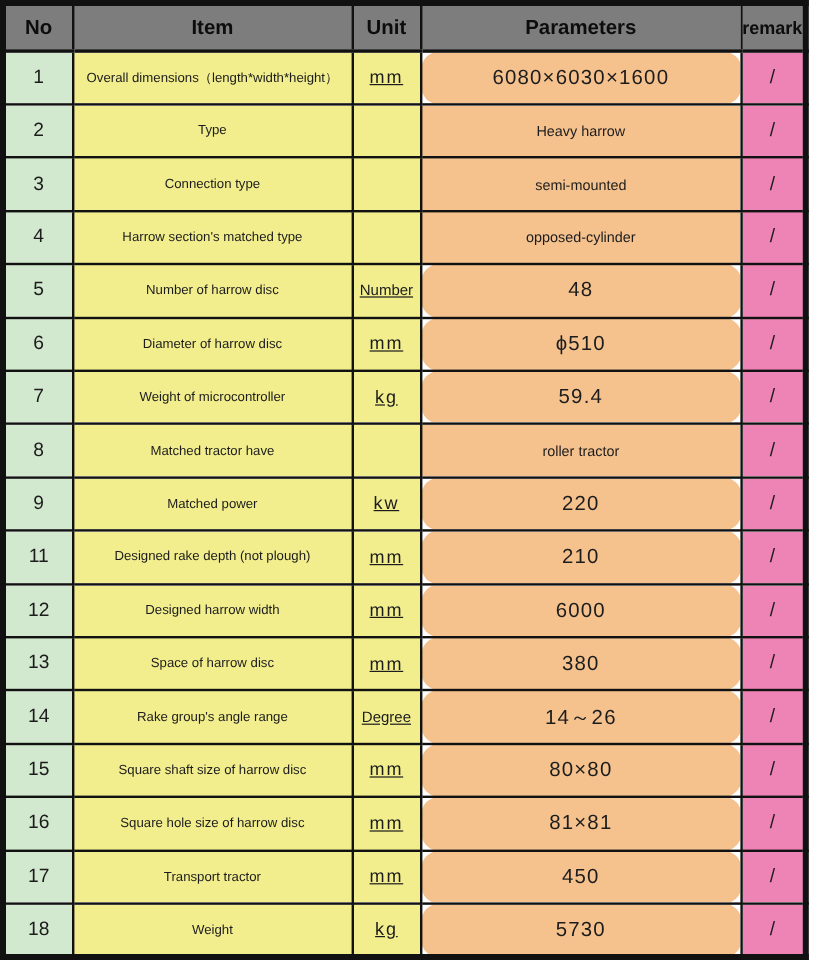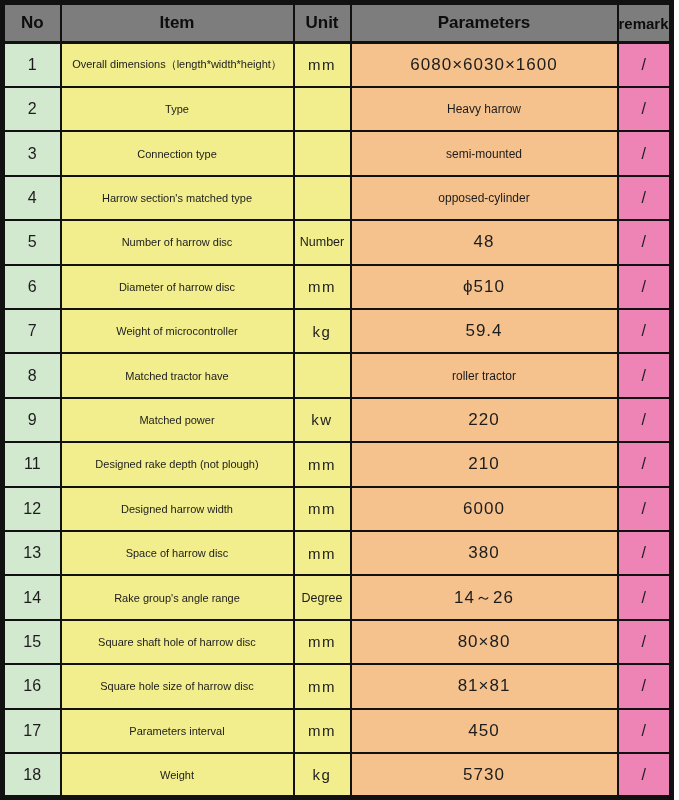--- a/index.html
+++ b/index.html
@@ -62,32 +62,34 @@
     font-size: 16px;
   }
   td.col-item {
     background: var(--item-bg);
     font-size: 11px;
   }
   td.col-unit {
     background: var(--unit-bg);
     font-size: 15px;
     letter-spacing: 1.5px;
+    text-decoration: underline;
   }
   td.col-unit.small-unit {
     font-size: 12.5px;
     letter-spacing: 0;
   }
   td.col-parameters {
     background: var(--parameters-bg);
     font-size: 12px;
   }
   td.col-parameters.num {
     font-size: 17px;
     letter-spacing: 1px;
+    border-radius: 15px;
   }
   td.col-remarks {
     background: var(--remarks-bg);
     font-size: 16px;
   }
 </style>
 </head>
 <body>
 
 <div class="spec-wrap">
@@ -195,35 +197,35 @@
         </tr>
         <tr>
           <td class="col-no">14</td>
           <td class="col-item">Rake group's angle range</td>
           <td class="col-unit small-unit">Degree</td>
           <td class="col-parameters num">14～26</td>
           <td class="col-remarks">/</td>
         </tr>
         <tr>
           <td class="col-no">15</td>
-          <td class="col-item">Square shaft hole of harrow disc</td>
+          <td class="col-item">Square shaft size of harrow disc</td>
           <td class="col-unit">mm</td>
           <td class="col-parameters num">80×80</td>
           <td class="col-remarks">/</td>
         </tr>
         <tr>
           <td class="col-no">16</td>
           <td class="col-item">Square hole size of harrow disc</td>
           <td class="col-unit">mm</td>
           <td class="col-parameters num">81×81</td>
           <td class="col-remarks">/</td>
         </tr>
         <tr>
           <td class="col-no">17</td>
-          <td class="col-item">Parameters interval</td>
+          <td class="col-item">Transport tractor</td>
           <td class="col-unit">mm</td>
           <td class="col-parameters num">450</td>
           <td class="col-remarks">/</td>
         </tr>
         <tr>
           <td class="col-no">18</td>
           <td class="col-item">Weight</td>
           <td class="col-unit">kg</td>
           <td class="col-parameters num">5730</td>
           <td class="col-remarks">/</td>

